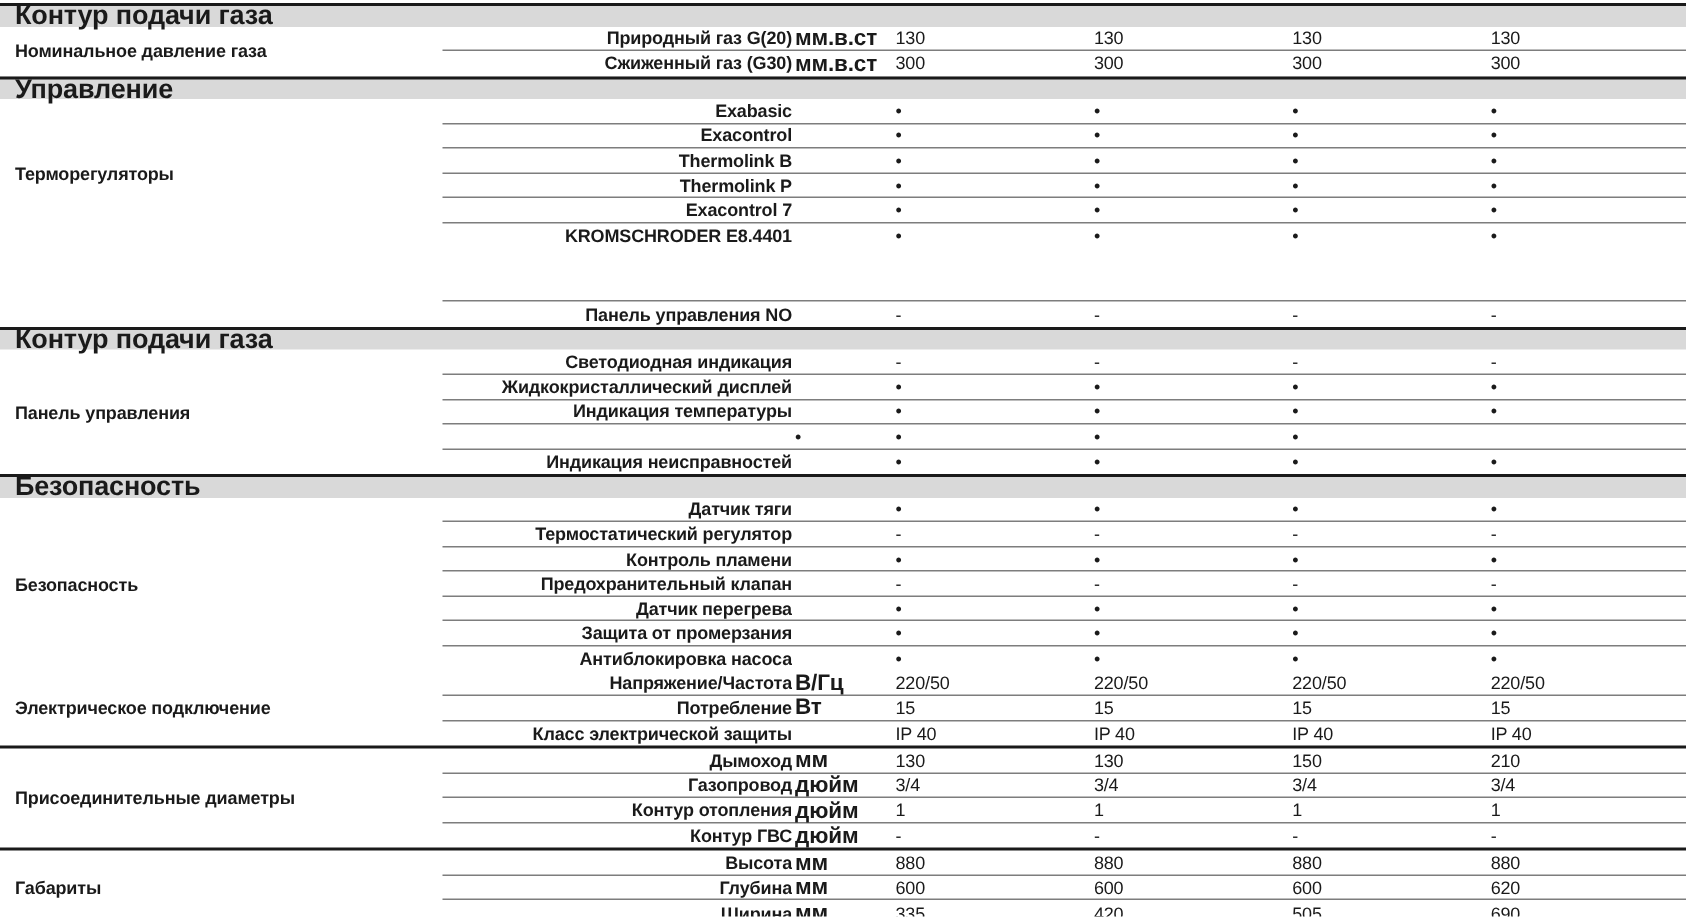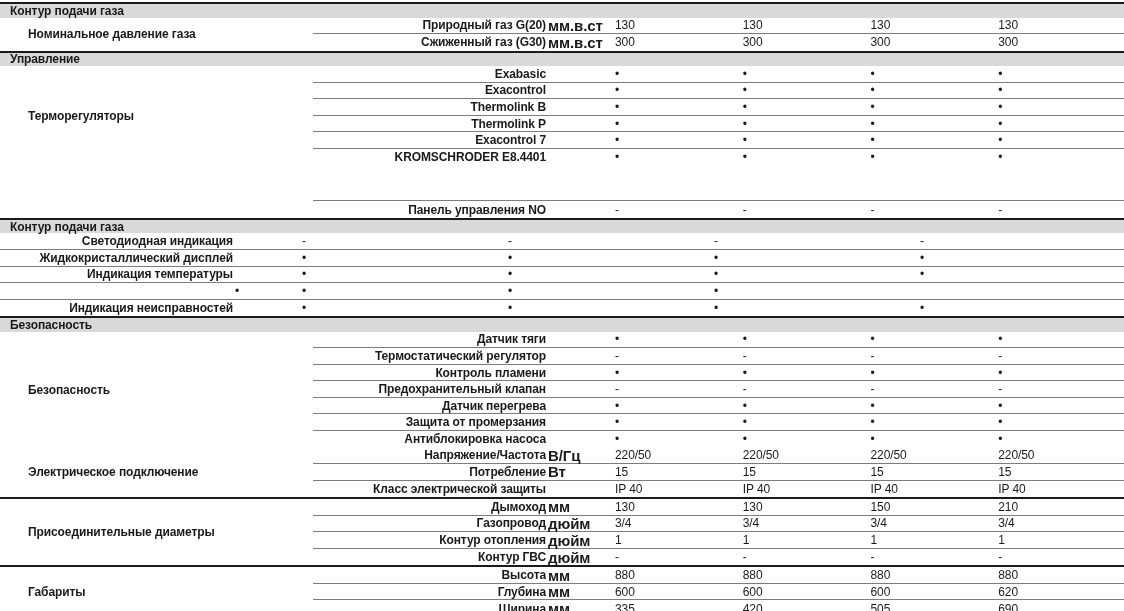--- a/index.html
+++ b/index.html
@@ -15,38 +15,37 @@
     font-family:"Liberation Sans", sans-serif;
     color:var(--text);
     padding-top:2px;
     letter-spacing:-0.1px;
   }
   #spec-table{width:1124px;border-bottom:2px solid var(--strong-line);}
   .section-header{
     height:15.5px;
     background:var(--header-bg);
     border-top:2px solid var(--strong-line);
-    font-size:12px;
+    font-size:18px;
     font-weight:700;
     display:flex;
     align-items:center;
     padding-left:10px;
   }
   .group{display:flex;}
   .group.tl-full{border-top:2px solid var(--strong-line);}
   .group.tl-param .group-rows{border-top:1px solid var(--row-line);margin-top:35px;}
   .group-label{
     width:295px;
     min-width:295px;
     padding-left:10px;
     display:flex;
     align-items:center;
     font-size:12px;
     font-weight:700;
-    margin-left:18px;
   }
   .group-rows{flex:1;}
   .row{
     display:grid;
     grid-template-columns:233px 67px repeat(4,1fr);
     height:16.55px;
     align-items:center;
     border-bottom:1px solid var(--row-line);
   }
   .row:last-child{border-bottom:none;}
@@ -143,20 +142,21 @@
           <div class="cell unit"></div>
           <div class="cell value">-</div>
           <div class="cell value">-</div>
           <div class="cell value">-</div>
           <div class="cell value">-</div>
         </div>
       </div>
     </div>
     <div class="section-header">Контур подачи газа</div>
     <div class="group">
+      <div class="group-label">Панель управления</div>
       <div class="group-rows">
         <div class="row">
           <div class="cell param">Светодиодная индикация</div>
           <div class="cell unit"></div>
           <div class="cell value">-</div>
           <div class="cell value">-</div>
           <div class="cell value">-</div>
           <div class="cell value">-</div>
         </div>
         <div class="row">

